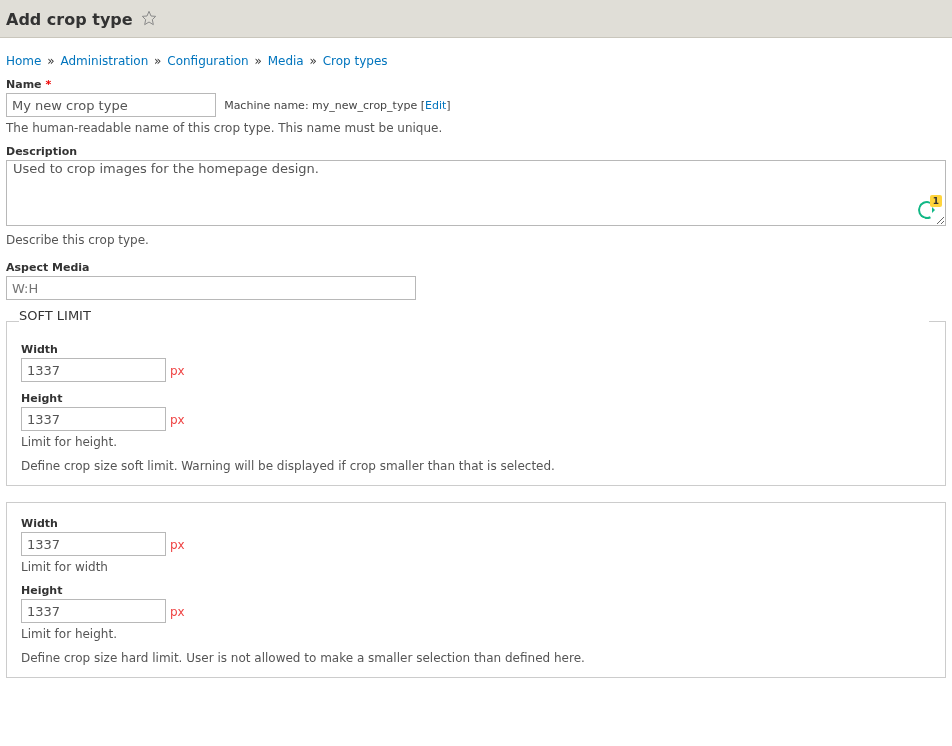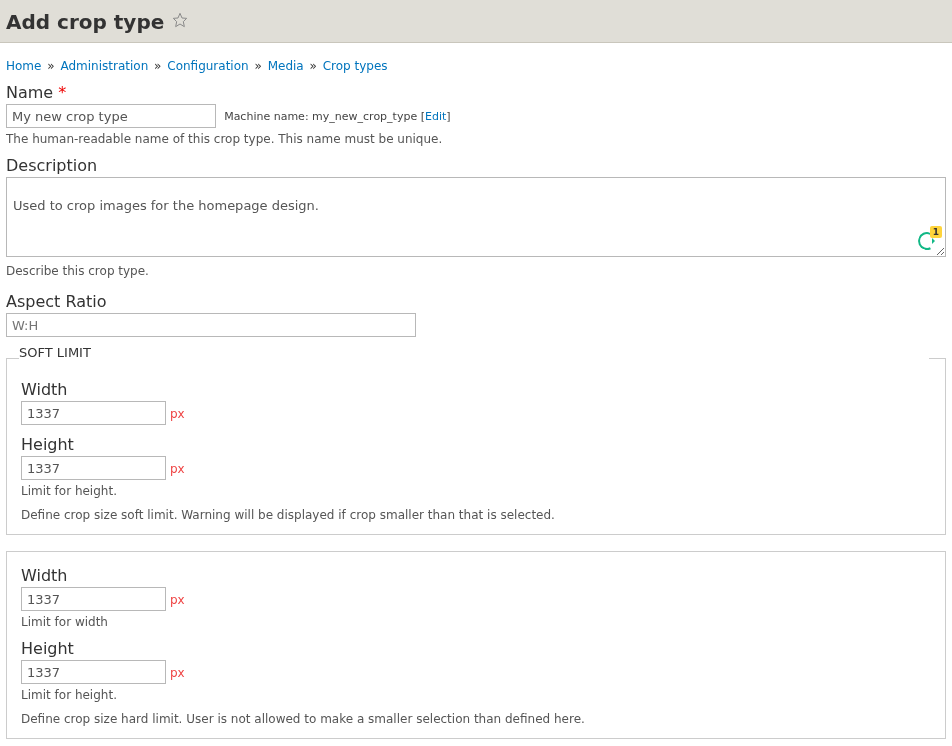--- a/index.html
+++ b/index.html
@@ -8,21 +8,21 @@
     font-size: 13px;
     color: #333;
     background: #fff;
   }
   .header-bar {
     background: #e0ded7;
     border-bottom: 1px solid #c9c6bc;
     padding: 10px 6px 8px 6px;
   }
   .page-title {
-    font-size: 20px;
+    font-size: 16px;
     font-weight: bold;
     color: #333;
     display: inline-block;
     margin: 0;
     vertical-align: middle;
   }
   .star-icon {
     display: inline-block;
     vertical-align: middle;
     margin-left: 4px;
@@ -37,24 +37,24 @@
   .breadcrumb {
     font-size: 12px;
     padding: 10px 0 10px 0;
     color: #333;
   }
   .breadcrumb a { color: #0074bd; text-decoration: none; }
   .breadcrumb .sep { color: #333; margin: 0 2px; }
   .form-item { margin: 0 0 14px 0; }
   .form-item.tight { margin-bottom: 10px; }
   label.field-label {
-    font-weight: normal;
+    font-weight: bold;
     display: block;
     margin-bottom: 2px;
-    font-size: 16px;
+    font-size: 11px;
   }
   .required-mark { color: #e00; }
   .description {
     font-size: 12px;
     color: #555;
     margin-top: 4px;
   }
   .inline-meta {
     font-size: 11px;
     color: #444;
@@ -72,24 +72,24 @@
     color: #555;
     box-sizing: border-box;
     height: 24px;
   }
   #name-input { width: 210px; display:inline-block; vertical-align: middle; }
   textarea.desc {
     width: 100%;
     box-sizing: border-box;
     font-family: inherit;
     font-size: 13px;
-    padding: 20px 6px;
+    padding: 0 6px;
     border: 1px solid #b8b8b8;
     resize: both;
-    height: 80px;
+    height: 66px;
     color: #555;
     position: relative;
   }
   .textarea-wrap { position: relative; }
   .grammarly-badge {
     position: absolute;
     right: 10px; bottom: 10px;
     width: 18px; height: 18px;
   }
   .grammarly-badge .g-circle {
@@ -194,21 +194,21 @@
       <div class="grammarly-badge">
         <div class="g-circle"></div>
         <div class="g-arrow"></div>
         <div class="count">1</div>
       </div>
     </div>
     <div class="description">Describe this crop type.</div>
   </div>
 
   <div class="form-item">
-    <label class="field-label">Aspect Ratio</label>
+    <label class="field-label">Aspect Media</label>
     <input id="aspect-input" class="text" type="text" placeholder="W:H" style="">
   </div>
 
   <fieldset class="limit">
     <legend>SOFT LIMIT</legend>
     <div class="form-item">
       <label class="field-label">Width</label>
       <div class="num-row">
         <input class="text" type="text" value="1337" style=""><span class="suffix">px</span>
       </div>

